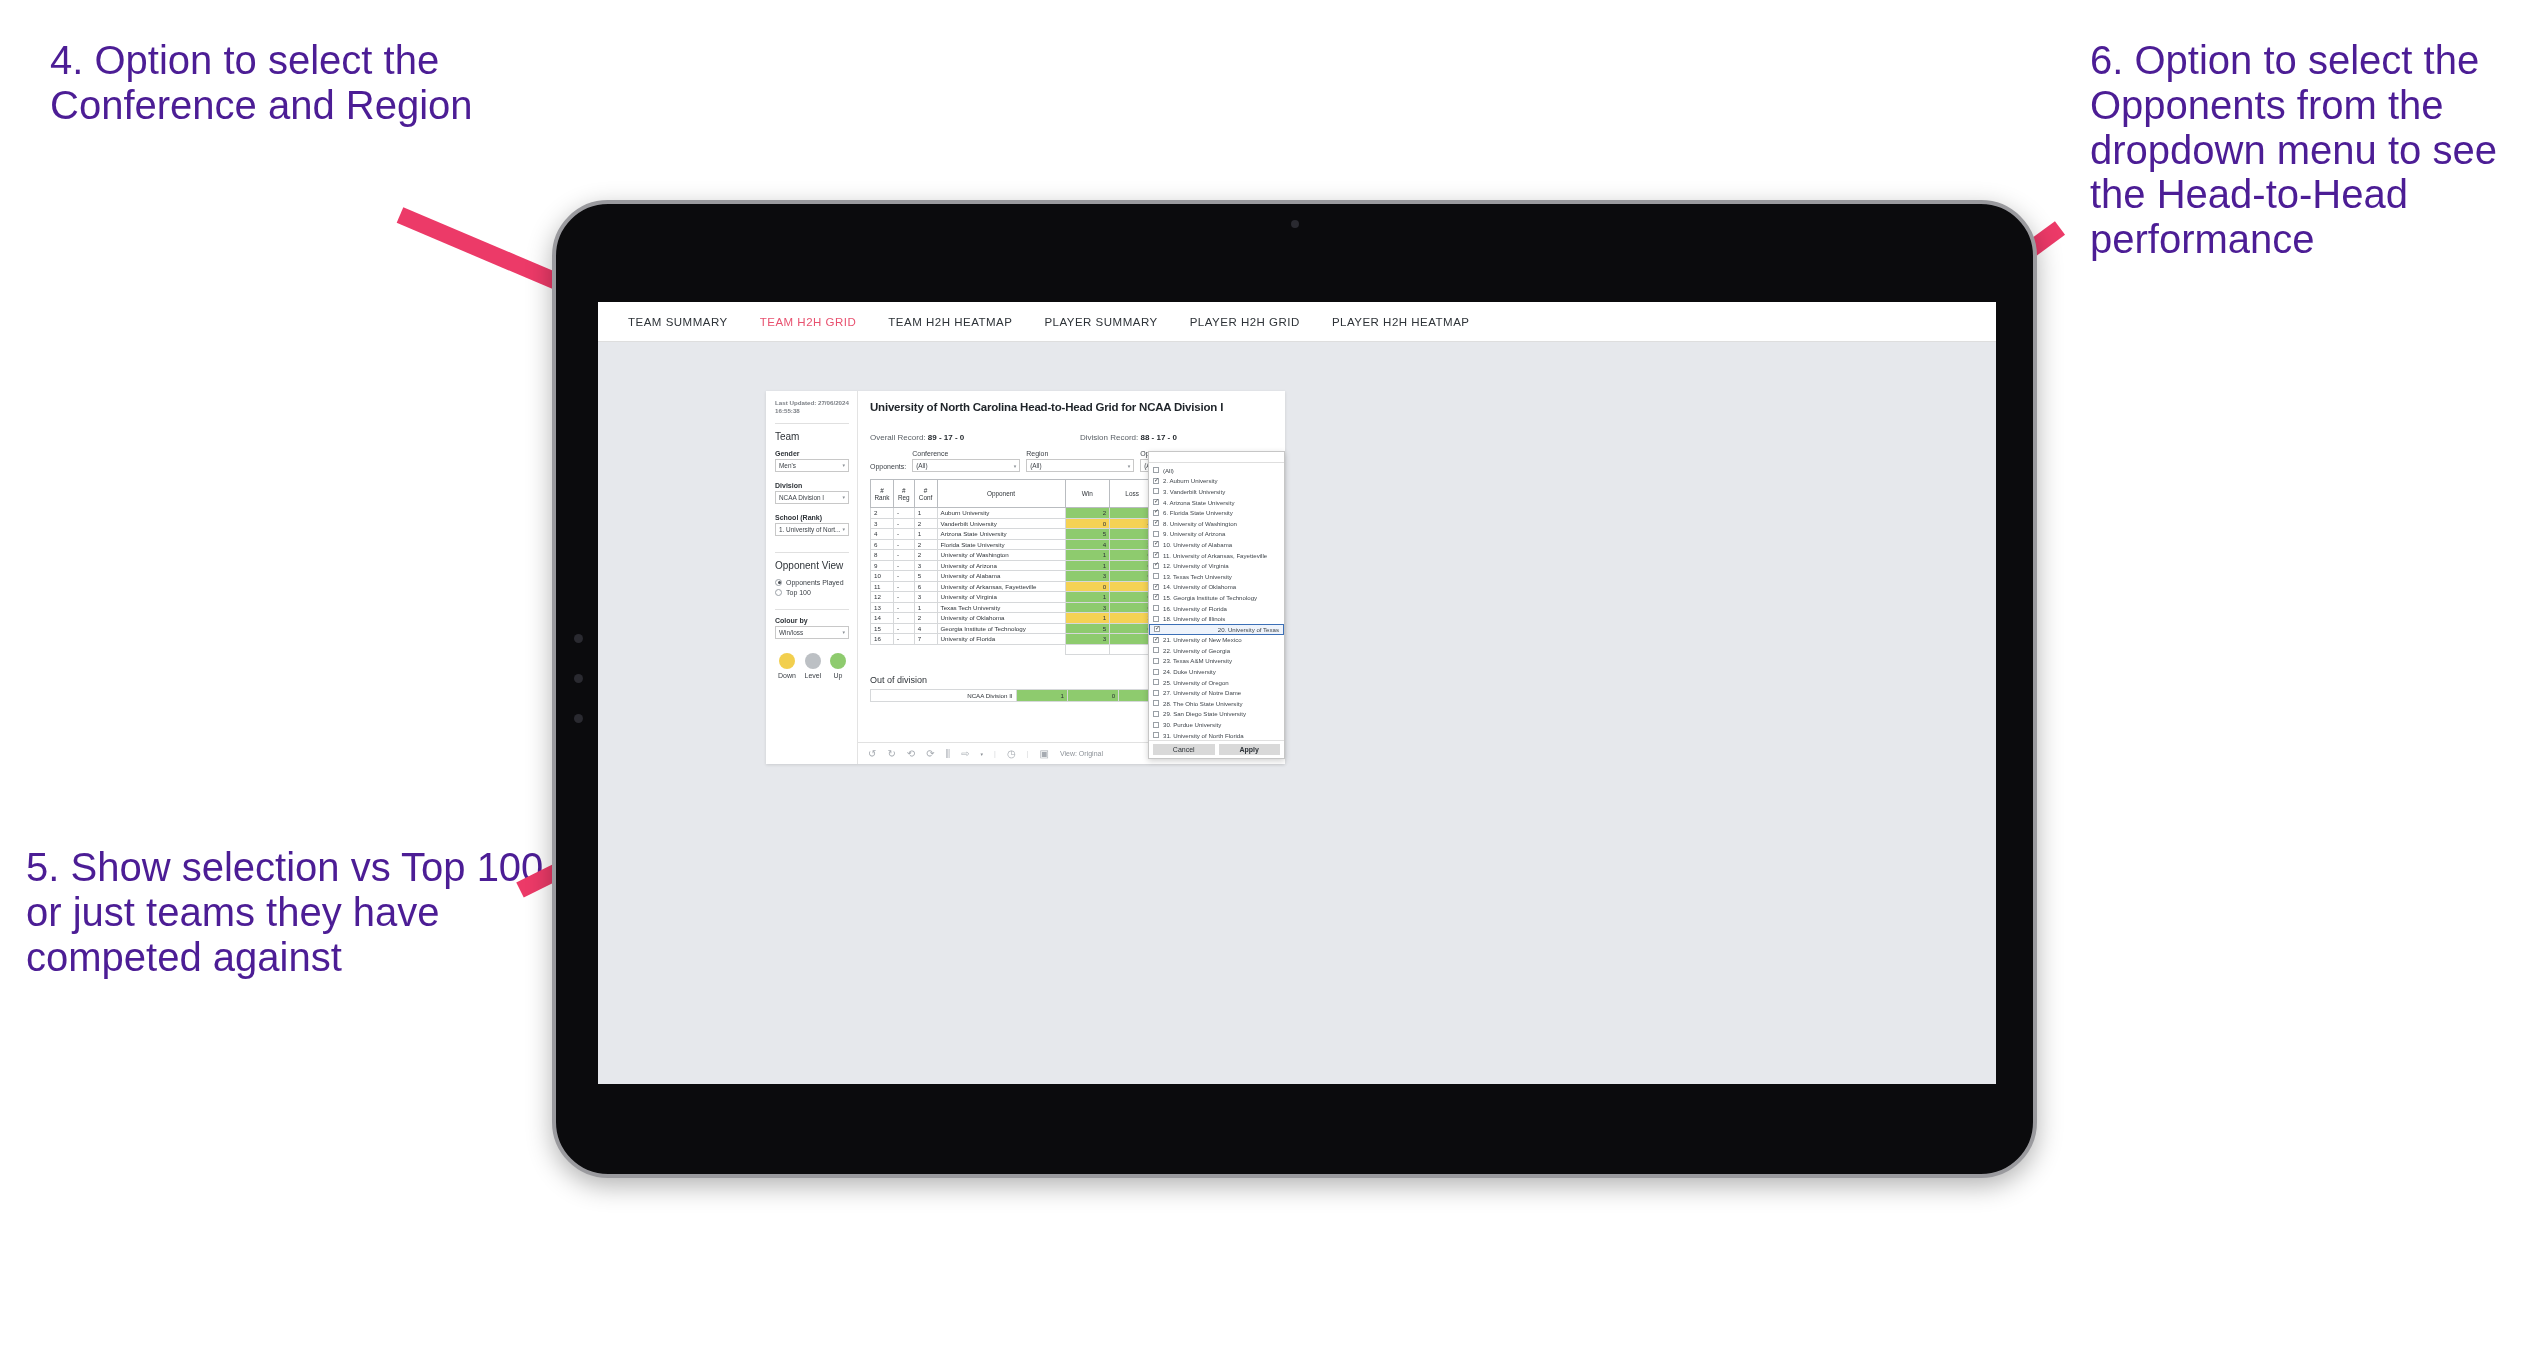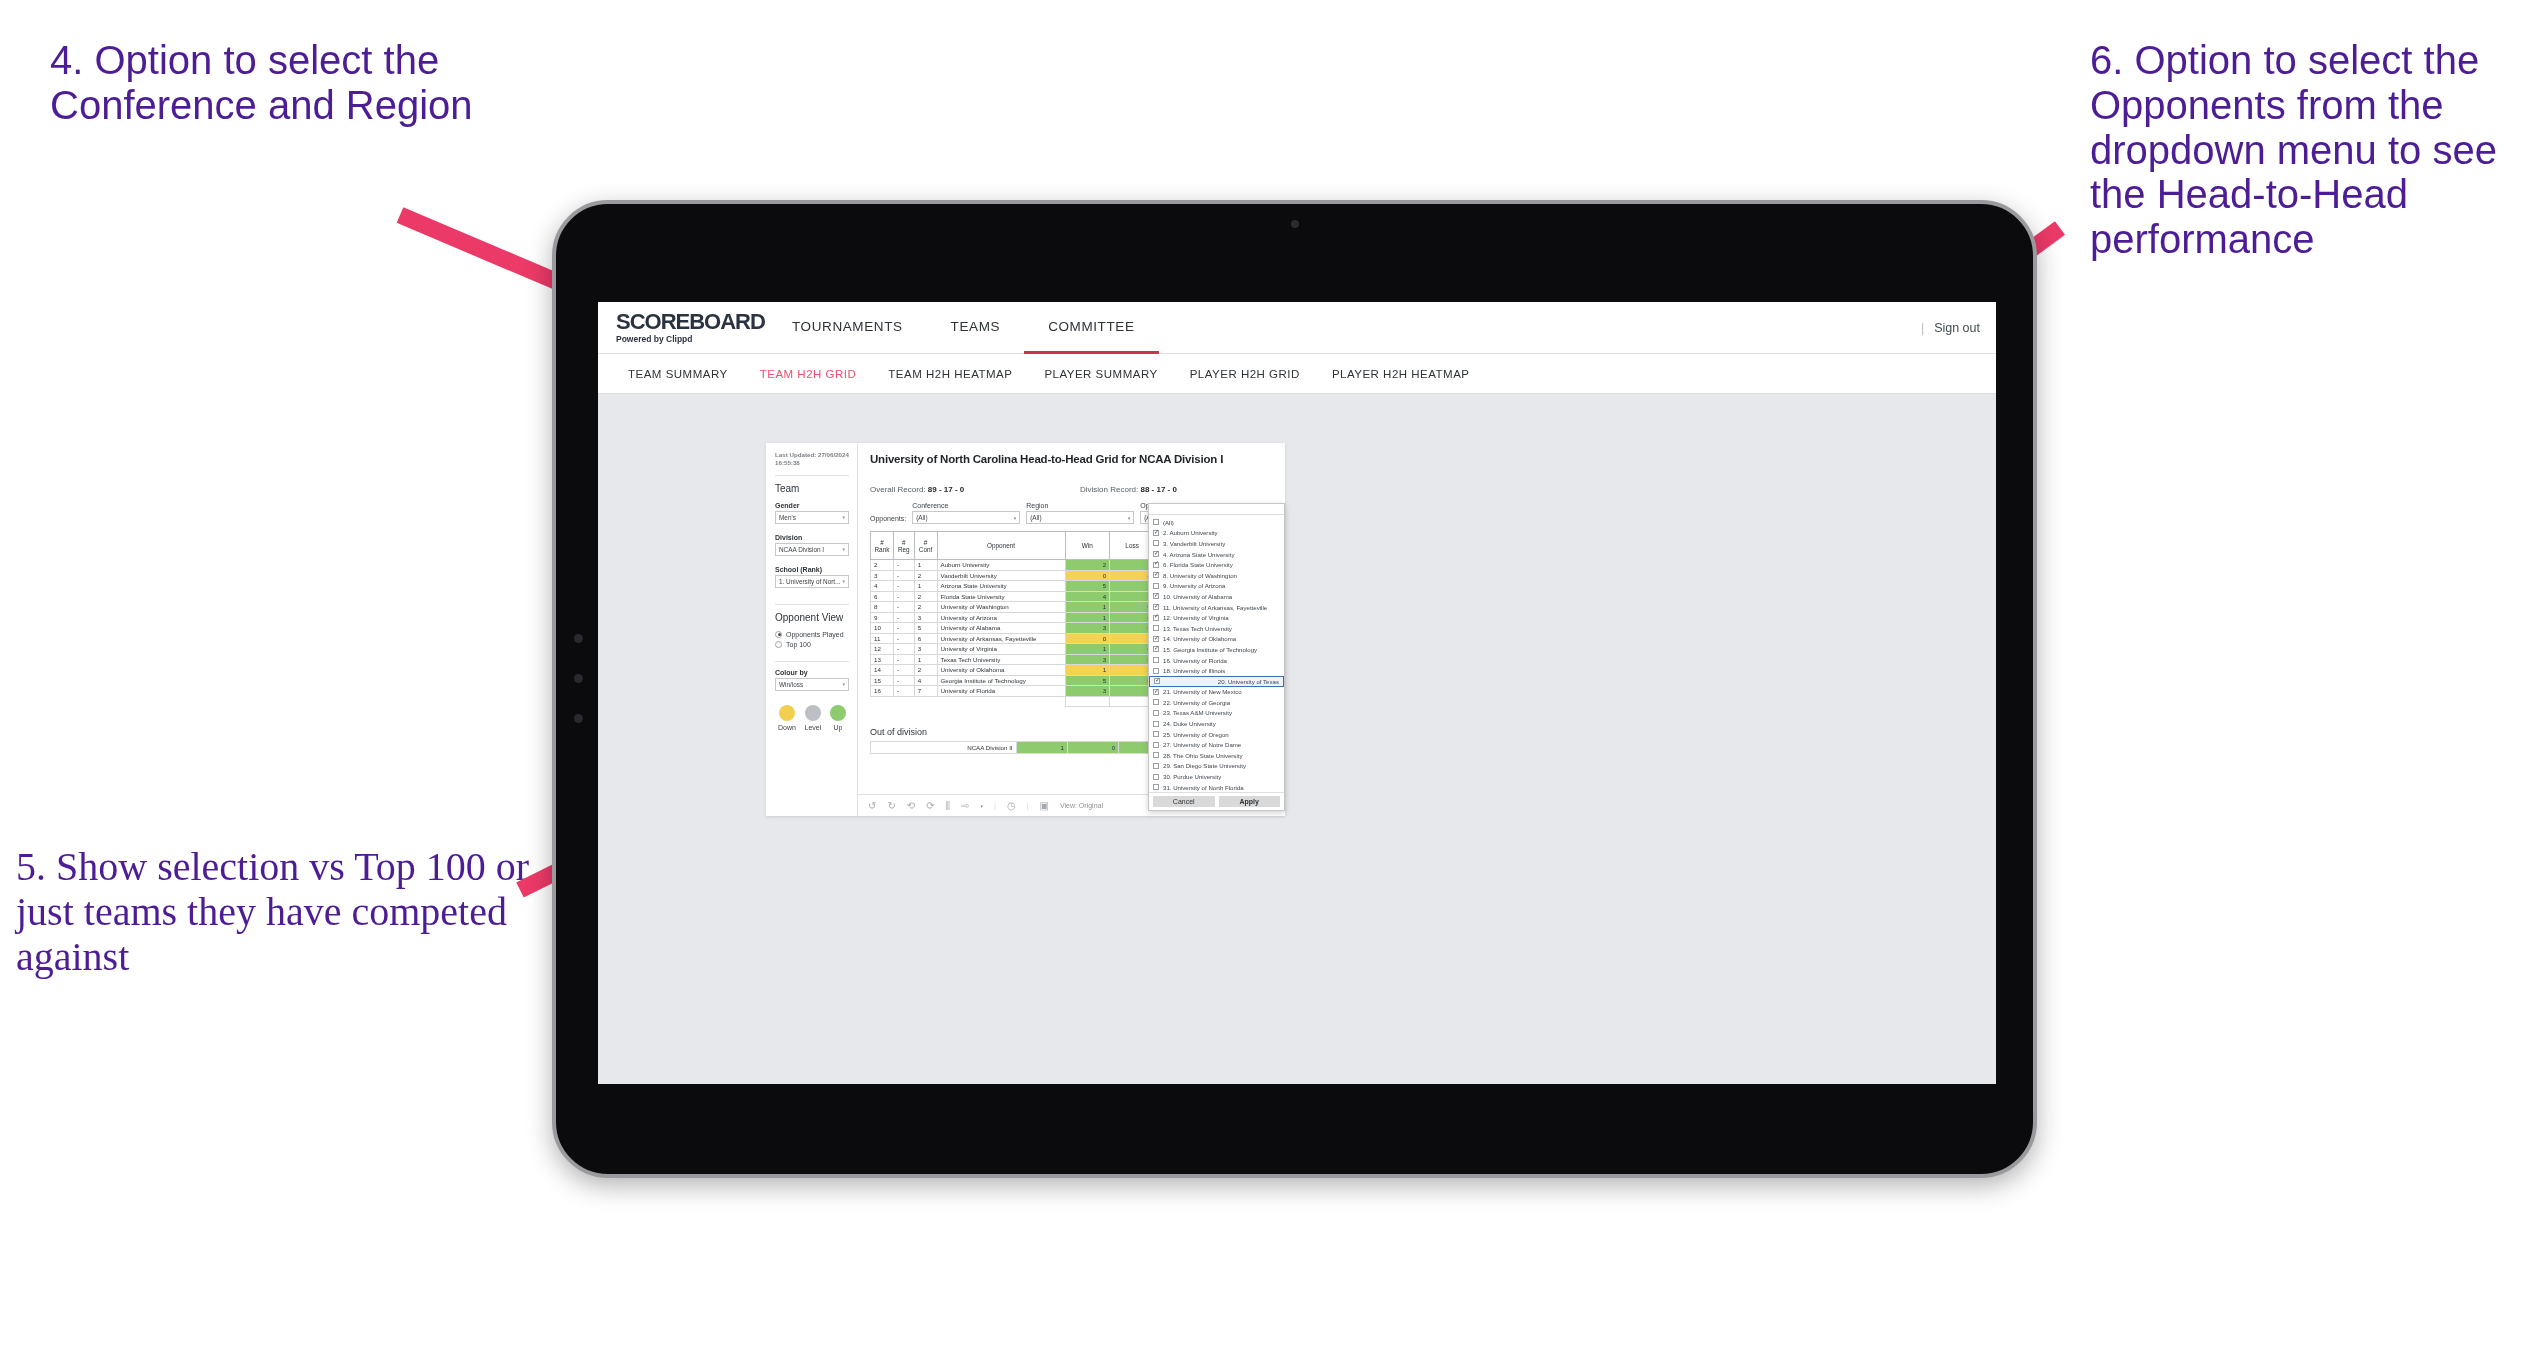--- a/index.html
+++ b/index.html
@@ -14,21 +14,21 @@
   
   .anno {
     position: absolute;
     color: #4c1d95;
     font-size: 40px;
     line-height: 1.12;
     font-family: "Liberation Sans", sans-serif;
     white-space: pre-wrap;
   }
   #anno-4 { left: 50px;  top: 38px;  width: 520px; }
-  #anno-5 { left: 16px;  top: 845px; width: 520px; font-family: Liberation Serif, serif; }
+  #anno-5 { left: 26px;  top: 845px; width: 520px; }
   #anno-6 { left: 2090px;top: 38px;  width: 460px; }
 
   .arrow-svg { position: absolute; left: 0; top: 0; width: 2533px; height: 1363px; pointer-events: none; }
 
   
   .tablet {
     position: absolute; left: 552px; top: 200px;
     width: 1485px; height: 978px;
     background: #0b0b0d;
     border-radius: 56px;
@@ -203,35 +203,20 @@
   </svg>
 
   <div class="tablet">
     <span class="cam c1"></span>
     <span class="cam c2"></span>
     <span class="cam c3"></span>
     <span class="cam top"></span>
 
     <div class="screen">
 
-      <div class="app-header">
-        <div class="brand">
-          <div class="brand-name">SCOREBOARD</div>
-          <div class="brand-sub">Powered by Clippd</div>
-        </div>
-        <div class="topnav">
-          <div class="topnav-item">TOURNAMENTS</div>
-          <div class="topnav-item">TEAMS</div>
-          <div class="topnav-item active">COMMITTEE</div>
-        </div>
-        <div class="header-right">
-          <span class="hr-sep">|</span>
-          <span>Sign out</span>
-        </div>
-      </div>
 
       <div class="subnav">
         <div class="subnav-item">TEAM SUMMARY</div>
         <div class="subnav-item active">TEAM H2H GRID</div>
         <div class="subnav-item">TEAM H2H HEATMAP</div>
         <div class="subnav-item">PLAYER SUMMARY</div>
         <div class="subnav-item">PLAYER H2H GRID</div>
         <div class="subnav-item">PLAYER H2H HEATMAP</div>
       </div>
 

